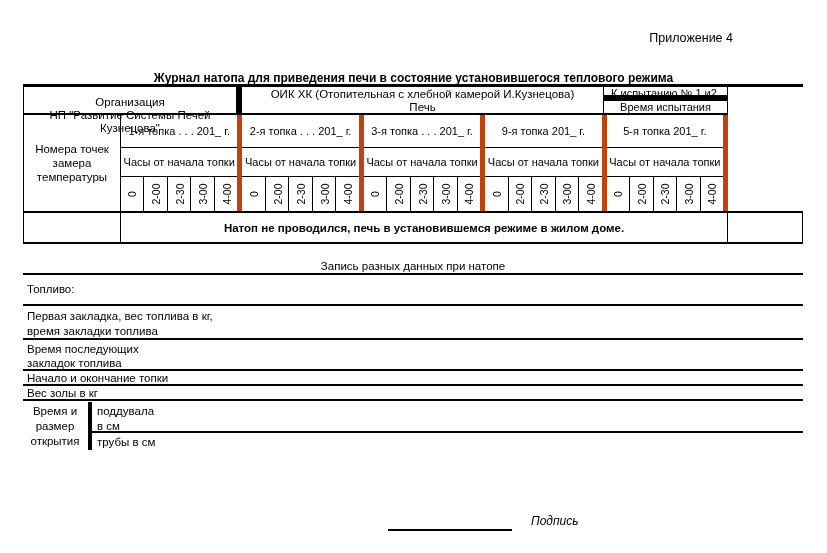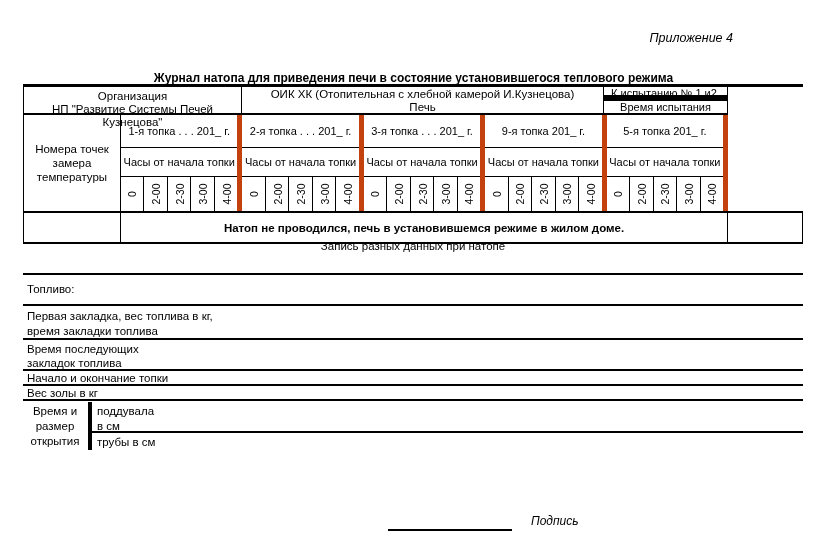--- a/index.html
+++ b/index.html
@@ -11,36 +11,36 @@
     background: #fff;
     color: #000;
     font-family: "Liberation Sans", sans-serif;
     font-size: 11.5px;
     overflow: hidden;
   }
   .abs { position: absolute; }
 
   .appendix {
     left: 600px; top: 31px; width: 133px;
-    text-align: right; font-style: italic; font-size: 12.5px;
+    text-align: right; font-size: 12.5px;
   }
   .doc-title {
     left: 0; top: 71px; width: 827px;
     text-align: center; font-weight: bold; font-size: 12px;
   }
 
   
   .tbl {
     left: 23px; top: 84px; width: 780px;
     border-top: 3px solid #000;
     border-left: 1px solid #000;
   }
   .row12 { display: flex; height: 28px; }
-  .cellA { width: 218px; border-right: 1px solid #000000; border-bottom: 2px solid #000;
-           text-align: center; line-height: 13px; padding-top: 3px; }
+  .cellA { width: 218px; border-right: 6px solid #000000; border-bottom: 2px solid #000;
+           text-align: center; line-height: 13px; padding-top: 9px; }
   .cellB { width: 362px; border-right: 1px solid #000; border-bottom: 2px solid #000;
            text-align: center; line-height: 13px; padding-top: 1px; }
   .cellC { width: 124px; border-right: 1px solid #000; border-bottom: 2px solid #000;
            display: flex; flex-direction: column; text-align: center; font-size: 11px; }
   .cellC .c-top { height: 14px; border-bottom: 6px solid #000000; line-height: 13px; }
   .cellC .c-bot { flex: 1; line-height: 12px; }
   .row12 .spacer, .row345 .spacer { width: 75px; }
 
   .row345 { display: flex; height: 98px; border-bottom: 2px solid #000; }
   .measure { width: 97px; border-right: 1px solid #000;
@@ -61,21 +61,21 @@
   .rot { transform: rotate(-90deg); white-space: nowrap; font-size: 10.5px; }
 
   .row6 { display: flex; height: 31px; border-bottom: 2px solid #000; }
   .row6 .n-left { width: 97px; border-right: 1px solid #000; }
   .row6 .n-main { width: 607px; border-right: 1px solid #000;
                   display: flex; align-items: center; justify-content: center;
                   font-weight: bold; }
   .row6 .n-extra { width: 75px; border-right: 1px solid #000; }
 
   
-  .subtitle { left: 23px; top: 240px; width: 780px; text-align: center; }
+  .subtitle { left: 23px; top: 260px; width: 780px; text-align: center; }
   .hline { left: 23px; width: 780px; height: 2px; background: #000; }
   .ltext { left: 27px; line-height: 13px; white-space: nowrap; }
 
   .open-label { left: 23px; top: 404px; width: 64px; text-align: center; line-height: 15px; }
   .vbar { left: 88px; top: 402px; width: 4px; height: 48px; background: #000; }
   .open-item { left: 97px; line-height: 13px; white-space: nowrap; }
   .hline-sub { left: 92px; top: 431px; width: 711px; height: 2px; background: #000; }
 
   
   .sig-line { left: 388px; top: 529px; width: 124px; height: 2px; background: #000; }

